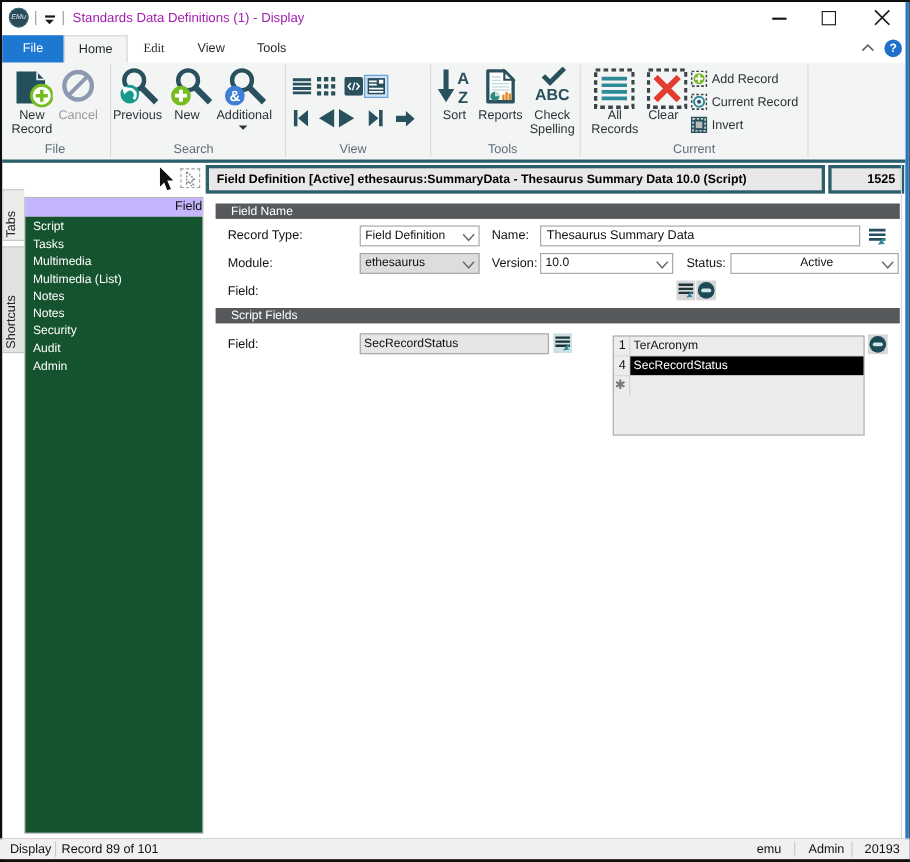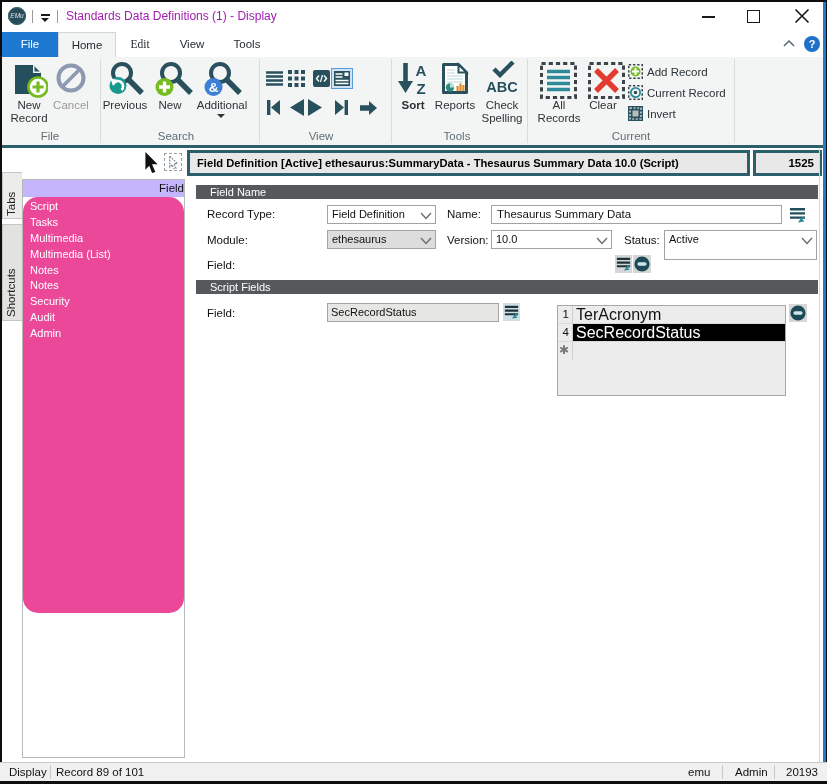--- a/index.html
+++ b/index.html
@@ -11,21 +11,21 @@
   .grplbl{font-size:11.5px;color:#5e6e77;text-align:center;}
   .vsep{width:1px;background:#dadcdc;top:59px;height:84px;}
   .combo{background:#fff;border:1px solid #a2a2a2;}
   .combo .arr{position:absolute;right:1px;top:1px;bottom:1px;width:16px;background:#fff;}
   .combo .arr svg{position:absolute;left:2px;top:5px;}
   .band{left:196px;width:622px;height:14px;background:#55595c;color:#fff;font-size:11px;line-height:14px;padding-left:14px;box-sizing:border-box;}
   .fin{border:1px solid #a2a2a2;font-size:11px;color:#111;box-sizing:border-box;}
   .sideitem{height:15.9px;line-height:15.9px;padding-left:7px;color:#fff;font-size:11px;}
   .gridrow{height:18px;box-sizing:border-box;border-bottom:1px solid #d9d9d9;font-size:11.5px;color:#111;}
   .gnum{display:inline-block;width:15px;text-align:right;padding-right:3px;box-sizing:border-box;border-right:1px solid #cfcfcf;height:100%;line-height:17px;font-size:11.5px;}
-  .gval{display:inline-block;padding-left:3px;height:100%;line-height:17px;vertical-align:top;font-size:16px;}
+  .gval{display:inline-block;padding-left:3px;height:100%;line-height:17px;vertical-align:top;font-size:11px;}
 </style>
 </head>
 <body>
 <div id="win">
 
   <div class="abs" style="left:0;top:0;width:827px;height:2px;background:#0e0e0e;"></div>
   <div class="abs" style="left:0;top:0;width:2px;height:784px;background:#0e0e0e;"></div>
   <div class="abs" style="left:826px;top:0;width:1px;height:784px;background:#0e0e0e;"></div>
   <div class="abs" style="left:823px;top:2px;width:3px;height:779px;background:#2579cc;"></div>
   <div class="abs" style="left:0;top:781px;width:827px;height:3px;background:#0e0e0e;"></div>
@@ -152,21 +152,21 @@
     <path d="M0 4.2 h9 v-4.2 l8 7 l-8 7 v-4.2 h-9 z" fill="#29505d"></path>
   </svg>
   <div class="abs grplbl" style="left:291px;top:130px;width:60px;">View</div>
 
   <svg class="abs" style="left:398px;top:63px;" width="30" height="32" viewBox="0 0 30 32">
     <rect x="5.2" y="0" width="4.6" height="19" fill="#29505d"></rect>
     <path d="M0 18 h15 l-7.5 12 z" fill="#29505d"></path>
     <text x="23" y="13" font-size="15" font-weight="bold" fill="#29505d" text-anchor="middle" font-family="Liberation Sans,sans-serif">A</text>
     <text x="23" y="31" font-size="15" font-weight="bold" fill="#29505d" text-anchor="middle" font-family="Liberation Sans,sans-serif">Z</text>
   </svg>
-  <div class="abs ribtext" style="left:385px;top:99px;width:56px;font-weight:bold;">Sort</div>
+  <div class="abs ribtext" style="left:385px;top:99px;width:56px;">Sort</div>
   <svg class="abs" style="left:441px;top:62px;" width="28" height="33" viewBox="0 0 28 33">
     <path d="M2.5 2.5 h15 l8 8 v20 h-23 z" fill="#fff" stroke="#29505d" stroke-width="3" stroke-linejoin="round"></path>
     <path d="M17.5 2.5 l8 8 h-8 z" fill="#fff" stroke="#29505d" stroke-width="2"></path>
     <path d="M6 8 h8 M6 11 h8 M6 14 h16 M6 17 h16 M6 20 h16" stroke="#bcd8dc" stroke-width="1.2"></path>
     <circle cx="9" cy="25.5" r="4.2" fill="#2e8a7a"></circle>
     <path d="M9 25.5 L9 21.3 A4.2 4.2 0 0 1 13.2 25.5 z" fill="#bfe0da"></path>
     <rect x="15.5" y="24" width="2.2" height="5" fill="#e08a28"></rect>
     <rect x="18.4" y="21.5" width="2.2" height="7.5" fill="#e08a28"></rect>
     <rect x="21.3" y="23" width="2.2" height="6" fill="#e08a28"></rect>
   </svg>
@@ -226,21 +226,21 @@
   <div class="abs" style="left:2px;top:172px;width:20px;height:47px;">
     <div style="position:absolute;left:3px;top:44px;transform:rotate(-90deg);transform-origin:0 0;font-size:11.5px;color:#222;white-space:nowrap;">Tabs</div>
   </div>
   <div class="abs" style="left:2px;top:224px;width:20px;height:97px;background:#e2e2e0;border:1px solid #c6c6c4;border-right:none;box-sizing:border-box;"></div>
   <div class="abs" style="left:2px;top:224px;width:20px;height:97px;">
     <div style="position:absolute;left:3px;top:93px;transform:rotate(-90deg);transform-origin:0 0;font-size:11.5px;color:#222;white-space:nowrap;">Shortcuts</div>
   </div>
 
   <div class="abs" style="left:22px;top:179px;width:163px;height:579px;background:#fff;border:1px solid #b9b9b9;box-sizing:border-box;"></div>
   <div class="abs" style="left:23px;top:180px;width:161px;height:17px;background:#c4b5fd;color:#111;font-size:11.5px;line-height:17px;padding-left:6px;box-sizing:border-box;text-align:right;">Field</div>
-  <div class="abs" style="left:23px;top:197px;width:161px;height:416px;background:#ec4899;border-radius:15px;">
+  <div class="abs" style="left:23px;top:197px;width:161px;height:560px;background:#14532d;">
     <div style="padding-top:2px;">
       <div class="sideitem">Script</div>
       <div class="sideitem">Tasks</div>
       <div class="sideitem">Multimedia</div>
       <div class="sideitem">Multimedia (List)</div>
       <div class="sideitem">Notes</div>
       <div class="sideitem">Notes</div>
       <div class="sideitem">Security</div>
       <div class="sideitem">Audit</div>
       <div class="sideitem">Admin</div>
@@ -278,21 +278,21 @@
   <div class="abs lbl" style="left:447px;top:234px;">Version:</div>
   <div class="abs combo" style="left:491px;top:230px;width:121px;height:19px;box-sizing:border-box;">
     <div style="font-size:11px;color:#111;line-height:17px;padding-left:4px;">10.0</div>
     <div class="arr">
         <svg width="12" height="8" viewBox="0 0 12 8">
           <path d="M1 1 L6 6.5 L11 1" stroke="#6a6a6a" stroke-width="1.3" fill="none"></path>
         </svg>
       </div>
   </div>
   <div class="abs lbl" style="left:624px;top:234px;">Status:</div>
-  <div class="abs combo" style="left:664px;top:230px;width:153px;height:30px;box-sizing:border-box;">
+  <div class="abs combo" style="left:664px;top:230px;width:153px;height:19px;box-sizing:border-box;text-align:center;">
     <div style="font-size:11px;color:#111;line-height:17px;padding-left:4px;">Active</div>
     <div class="arr">
         <svg width="12" height="8" viewBox="0 0 12 8">
           <path d="M1 1 L6 6.5 L11 1" stroke="#6a6a6a" stroke-width="1.3" fill="none"></path>
         </svg>
       </div>
   </div>
 
   <div class="abs lbl" style="left:207px;top:259px;">Field:</div>
   <div class="abs" style="left:615px;top:255px;width:17px;height:18px;background:#d6d6d6;">

